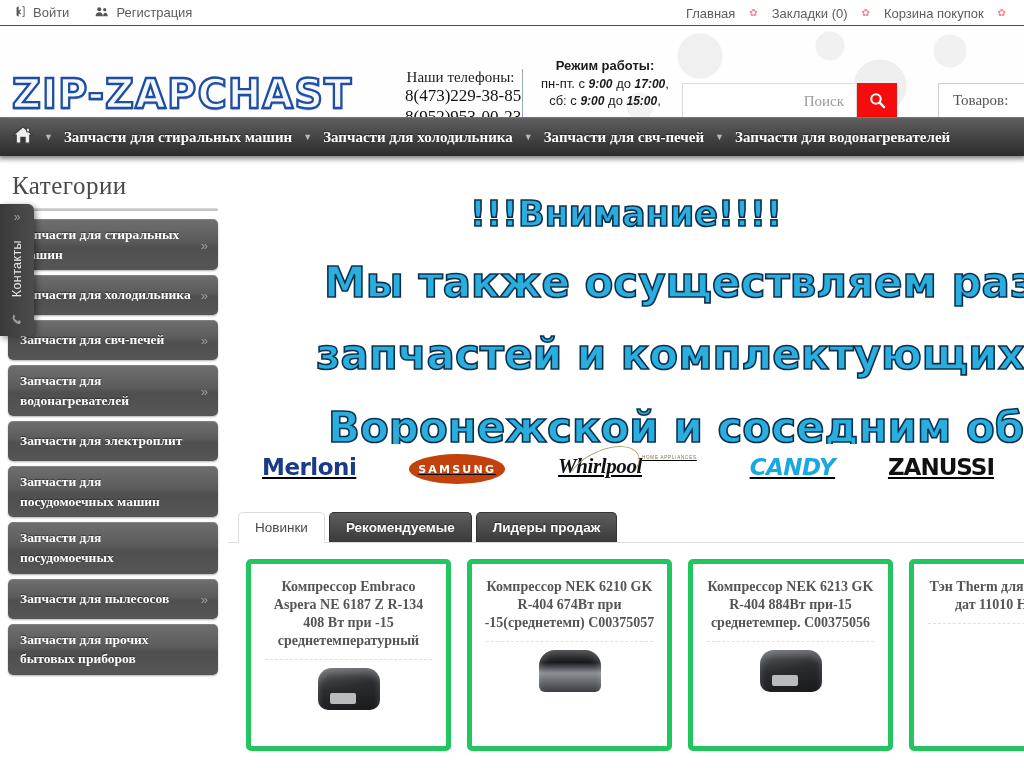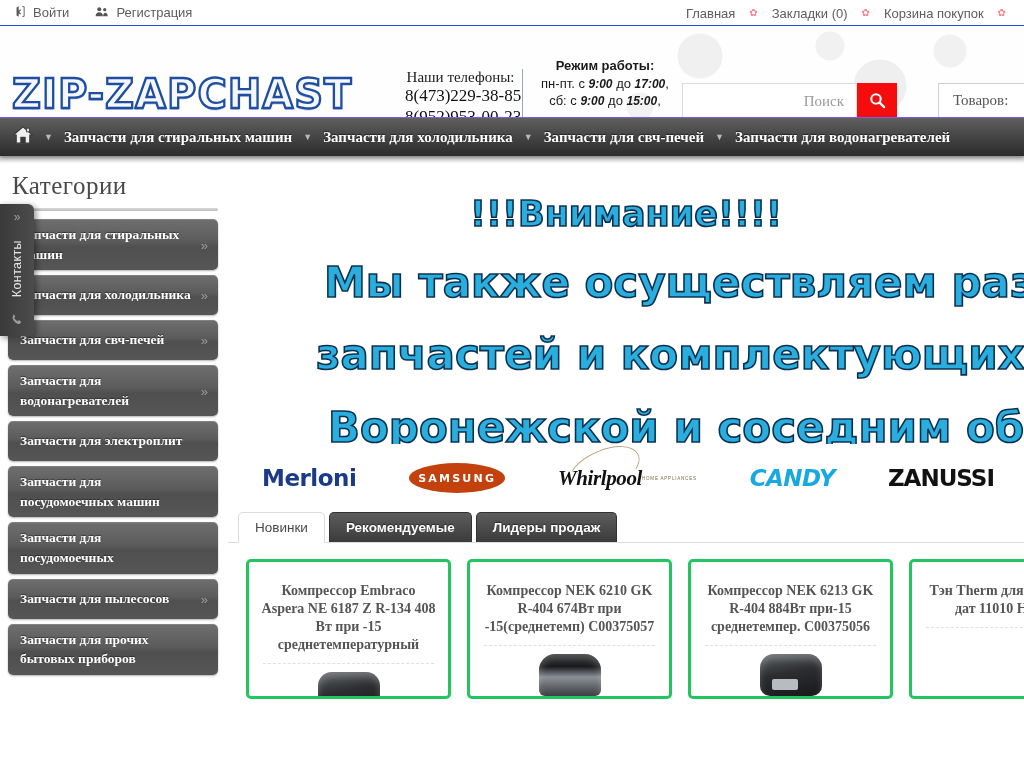--- a/index.html
+++ b/index.html
@@ -102,21 +102,21 @@
     font-family:"DejaVu Sans", sans-serif; color:#2aaede;
     -webkit-text-stroke:1.6px #0b2f4f; line-height:1.16;margin-top:24px; }
   .bl0{ font-size:35px; }
   .bl1,.bl2,.bl3,.bl4{ font-size:42px; text-align:left; padding-left:96px; }
   .bl2{ padding-left:88px; }
   .bl3{ padding-left:100px; }
   .bl4{ padding-left:100px; }
 
   .brands{ display:flex; align-items:center; justify-content:space-between;
     padding:6px 30px 0 34px; height:62px; }
-  .brand{ display:flex; align-items:center; justify-content:center; height:48px; }
+  .brand{ display:flex; justify-content:center; height:48px;text-decoration:underline; }
   .b-merloni{ color:#1b3a87; font-weight:bold; font-size:23px;
     font-family:"DejaVu Sans", sans-serif; letter-spacing:-.5px; }
   .b-samsung{ width:96px; height:30px; border-radius:50%; background:#c2410c;
     color:#fff; font-size:11px; font-weight:bold; letter-spacing:2.2px;
     display:flex; align-items:center; justify-content:center;
     font-family:"DejaVu Sans", sans-serif; }
   .b-whirl{ position:relative; text-align:center; }
   .b-whirl .wt{ color:#111; font-size:21px; font-family:"Liberation Serif", serif;
     font-style:italic; font-weight:bold; letter-spacing:-.4px; }
   .b-whirl .wsub{ font-size:4.5px; color:#7a6a4a; letter-spacing:.8px; margin-top:1px; }
@@ -135,22 +135,22 @@
     border-radius:5px 5px 0 0; margin-right:4px; white-space:nowrap; }
   .tab.active{ background:#fff; color:#4a4a4a; border:1px solid #dcdcdc;
     border-bottom:1px solid #fff; margin-bottom:-1px; font-weight:normal; }
   .tab.idle{ color:#fff; font-weight:bold;
     background:linear-gradient(180deg,#5d5d5d,#3b3b3b);
     border:1px solid #333; border-bottom:none;
     text-shadow:0 -1px 1px rgba(0,0,0,.5); }
 
   
   .products{ display:flex; gap:16px; padding:16px 0 0 18px; }
-  .card{ width:205px; flex:0 0 205px; border:3px solid #22c55e; border-radius:5px;
-    background:#fff; padding:20px 12px 0; height:140px; overflow:hidden; }
+  .card{ width:205px; flex:0 0 205px; border:5px solid #22c55e; border-radius:5px;
+    background:#fff; padding:14px 12px 0; height:192px; overflow:hidden; }
   .card-title{ text-align:center; font-family:"Liberation Serif", serif;
     font-weight:bold; font-size:14px; color:#555; line-height:1.28; }
   .card-div{ border-top:1px dashed #e0e0e0; margin:9px 2px 0; }
   .card-img{ height:60px; display:flex; align-items:flex-start;
     justify-content:center; padding-top:8px; }
   .comp{ width:62px; height:42px; border-radius:14px 14px 10px 10px;
     background:linear-gradient(170deg,#5e6165 0%,#2b2d30 45%,#17181a 100%);
     box-shadow:inset 0 5px 7px rgba(255,255,255,.22); position:relative; }
   .comp::after{ content:""; position:absolute; left:12px; top:25px; width:26px;
     height:11px; border-radius:2px; background:#b8bcc0; }

